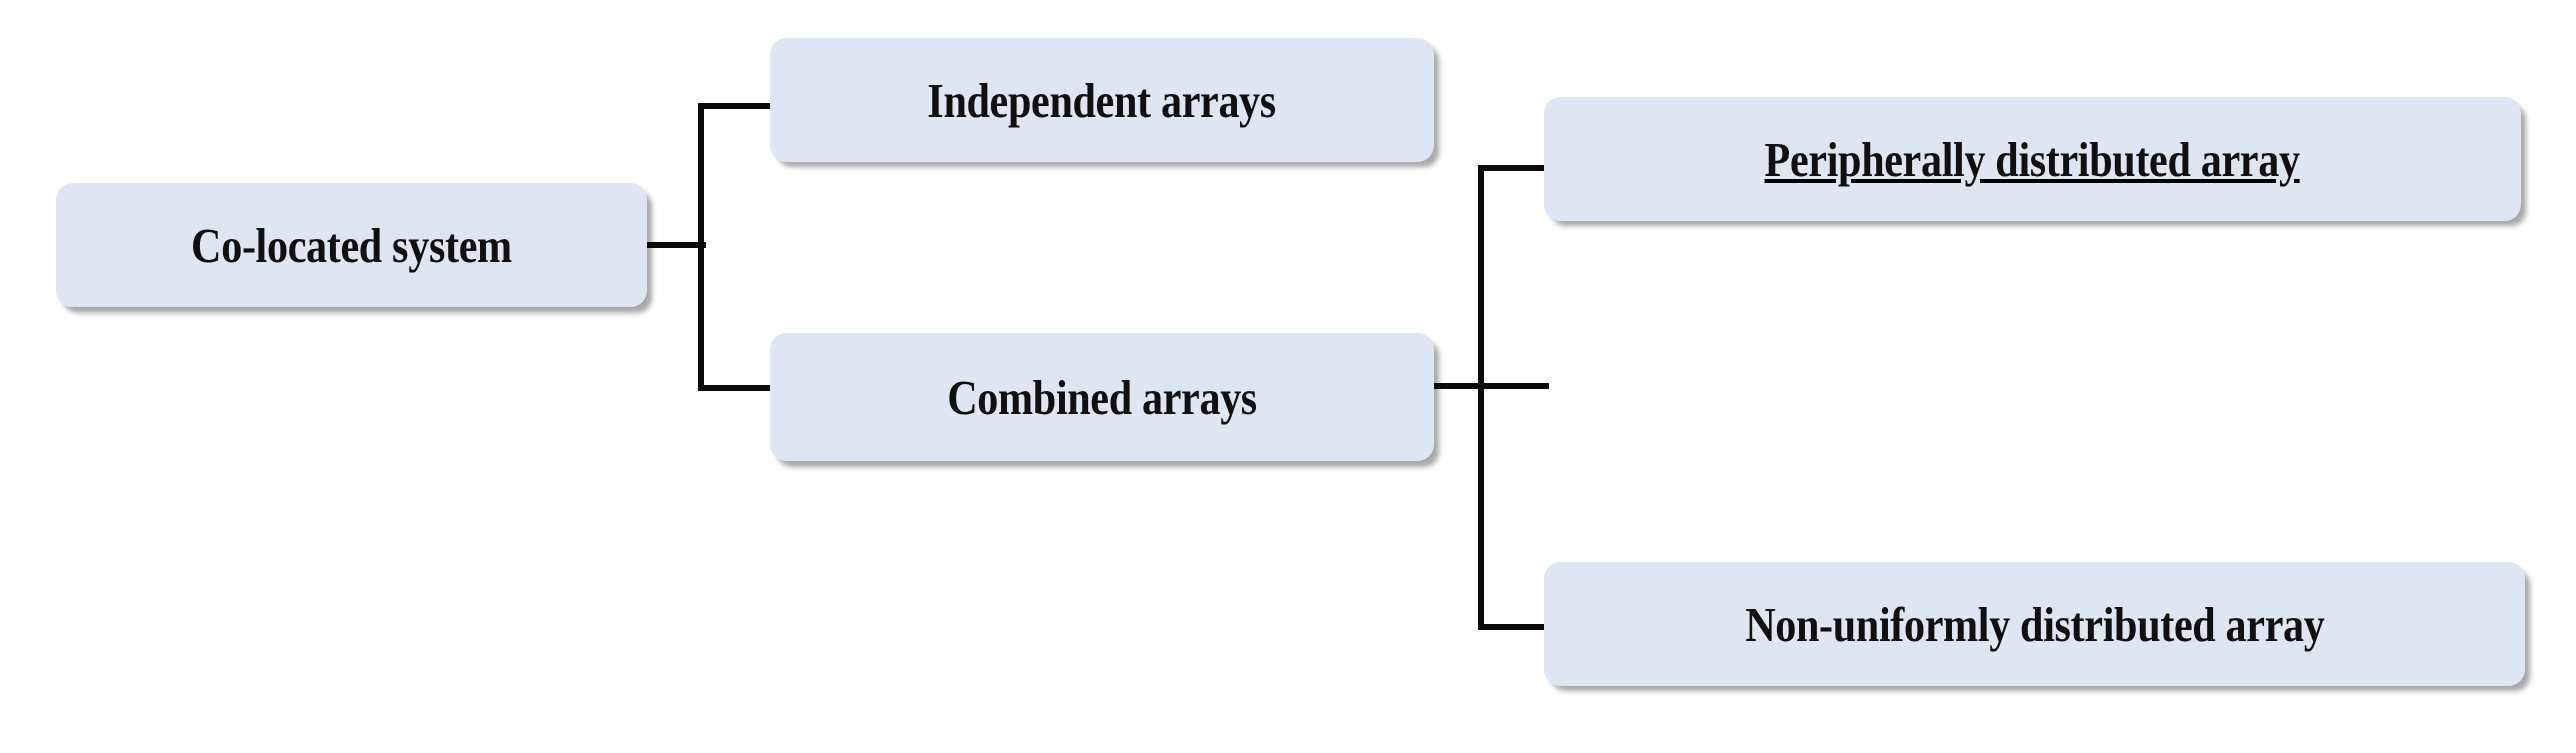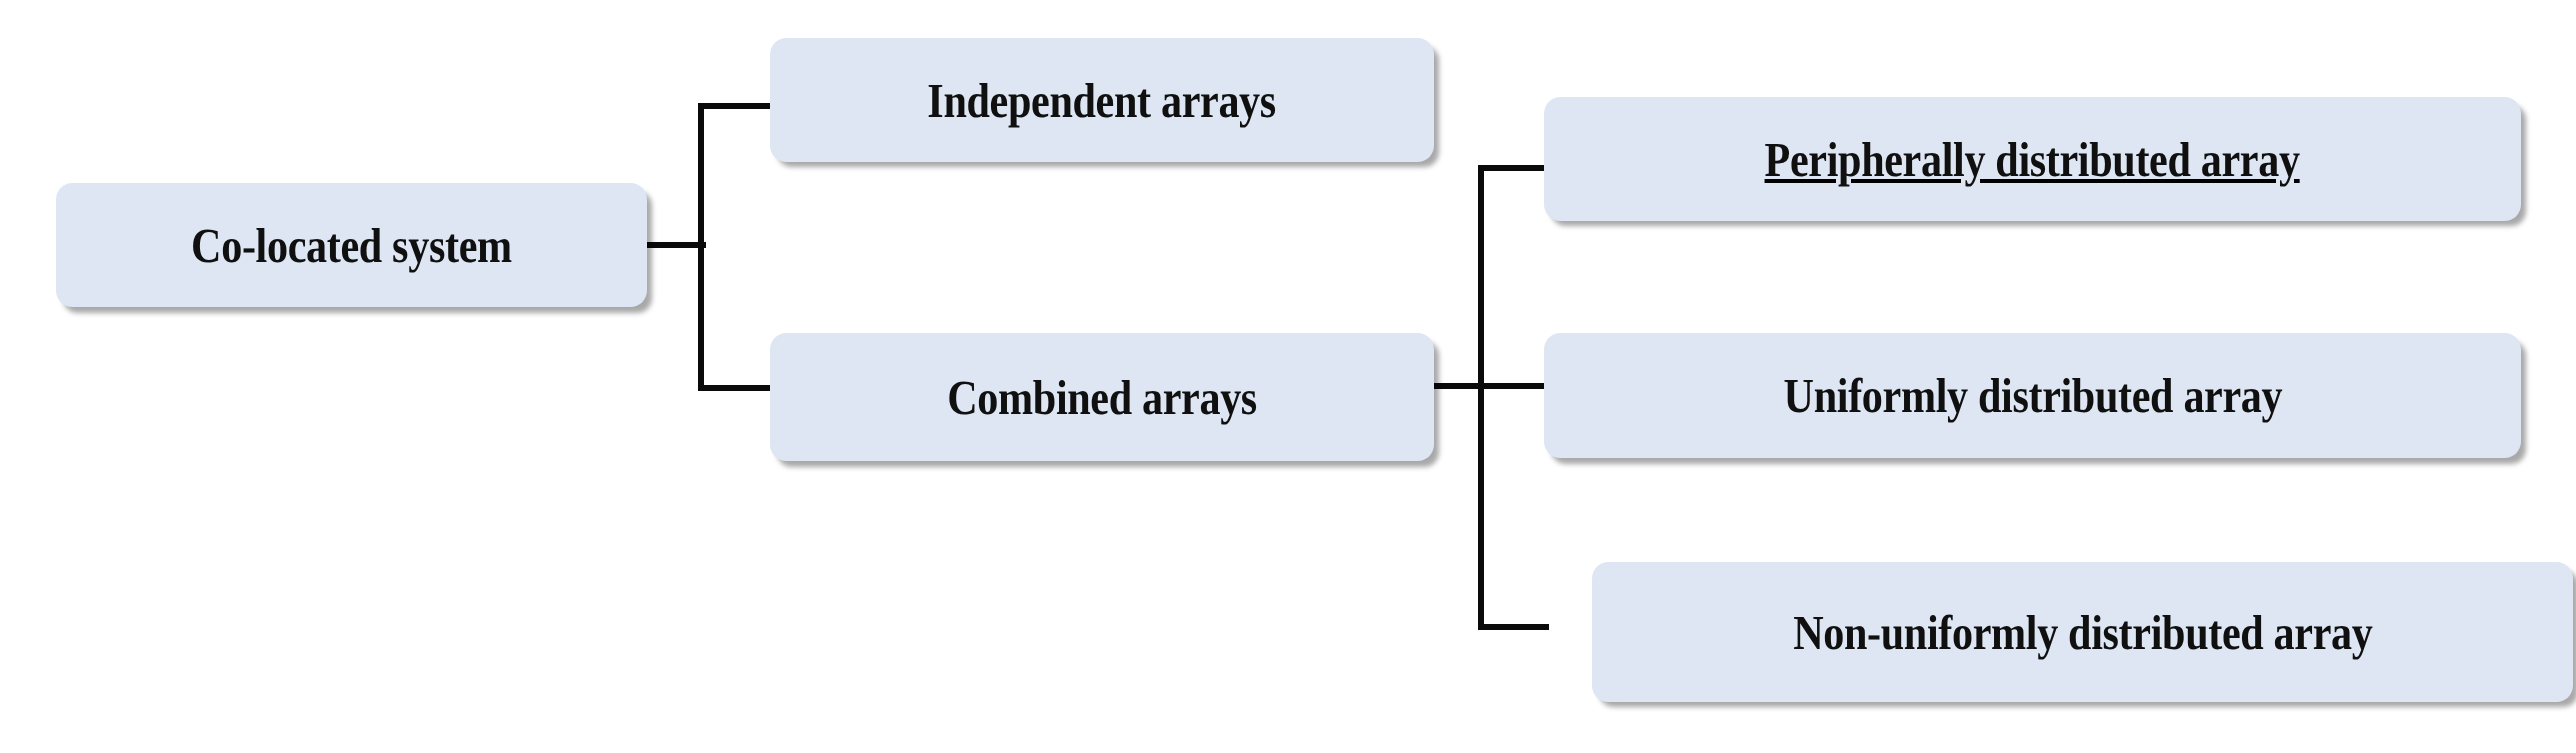--- a/index.html
+++ b/index.html
@@ -77,24 +77,24 @@
     height: 124px;
     text-decoration: underline;
   }
   #node-uniformly-distributed {
     left: 1544px;
     top: 333px;
     width: 977px;
     height: 125px;
   }
   #node-non-uniformly-distributed {
-    left: 1592px;
+    left: 1544px;
     top: 562px;
     width: 981px;
-    height: 140px;
+    height: 124px;
   }
   #node-peripherally-distributed .node-label,
   #node-uniformly-distributed .node-label,
   #node-non-uniformly-distributed .node-label { font-size: 49px; }
 
   
   .connector {
     position: absolute;
     background: #0a0a0a;
     z-index: 2;
@@ -140,22 +140,19 @@
   </div>
 
   <div class="node" id="node-combined-arrays">
     <span class="node-label">Combined arrays</span>
   </div>
 
   <div class="node" id="node-peripherally-distributed">
     <span class="node-label">Peripherally distributed array</span>
   </div>
 
-  <div class="node" id="node-uniformly-distributed">
-    <span class="node-label">Uniformly distributed array</span>
-  </div>
 
   <div class="node" id="node-non-uniformly-distributed">
     <span class="node-label">Non-uniformly distributed array</span>
   </div>
 
 </div>
 
 
 </body></html>

